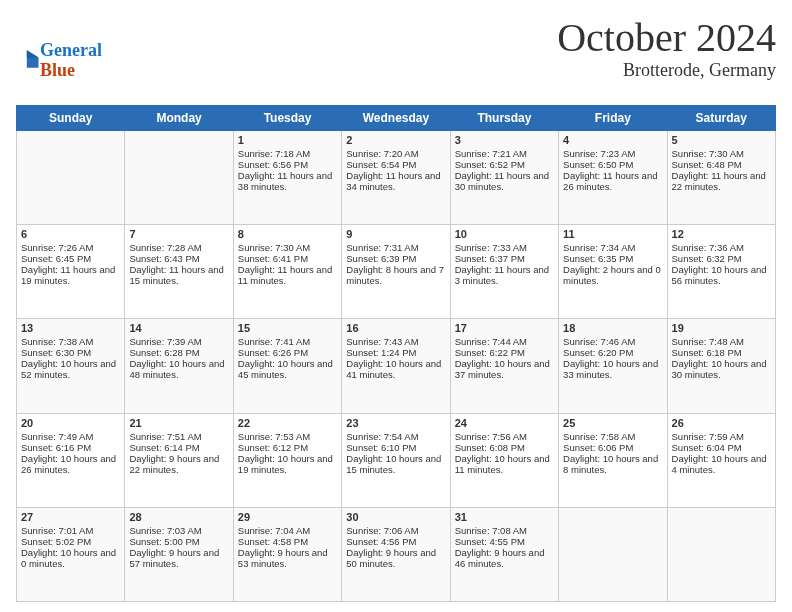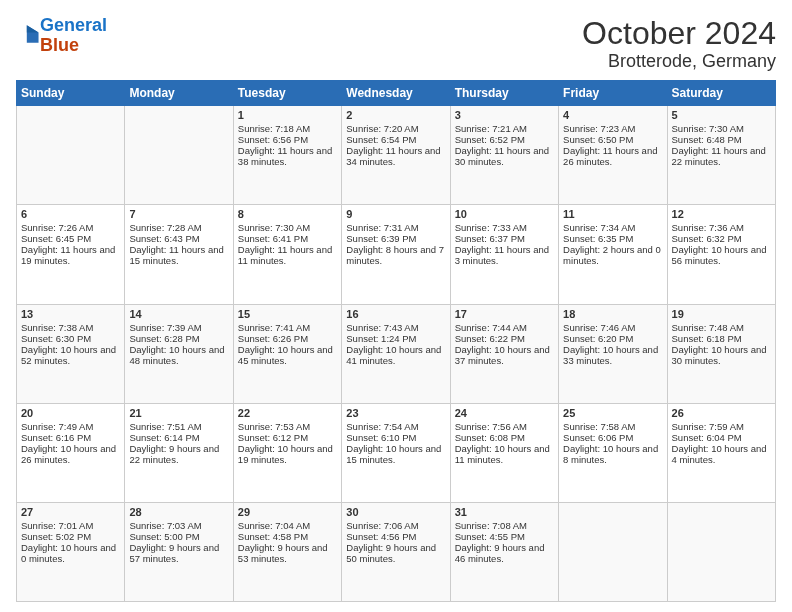--- a/index.html
+++ b/index.html
@@ -12,23 +12,24 @@
     }
     .page {
       width: 792px;
       height: 612px;
       padding: 16px 16px 10px 16px;
       display: flex;
       flex-direction: column;
     }
     .header {
       display: flex;
-      align-items: flex-start;
+      align-items: flex-end;
       justify-content: space-between;
-      margin-bottom: 8px;
+      margin-bottom: 24px;
+      font-family: Liberation Serif, serif;
     }
     .logo {
       display: flex;
       align-items: center;
       gap: 0;
     }
     .logo-text {
       font-size: 18px;
       font-weight: bold;
       color: #333;
@@ -39,21 +40,21 @@
     }
     .logo-icon {
       width: 22px;
       height: 22px;
       margin-left: 2px;
     }
     .title-block {
       text-align: right;
     }
     .month-title {
-      font-size: 32px;
+      font-size: 40px;
       font-weight: normal;
       color: #333;
       line-height: 1.1;
     }
     .location {
       font-size: 18px;
       color: #333;
     }
     .calendar {
       flex: 1;
@@ -61,21 +62,21 @@
       border-collapse: collapse;
       width: 100%;
       table-layout: fixed;
     }
     .calendar th {
       background: #2a6db5;
       color: #fff;
       font-size: 12px;
       font-weight: bold;
       padding: 5px 4px;
-      text-align: left;
+      text-align: center;
       border: 1px solid #2a6db5;
     }
     .calendar td {
       border: 1px solid #ccc;
       vertical-align: top;
       padding: 3px 4px;
       font-size: 9.5px;
       color: #333;
       height: 80px;
     }

